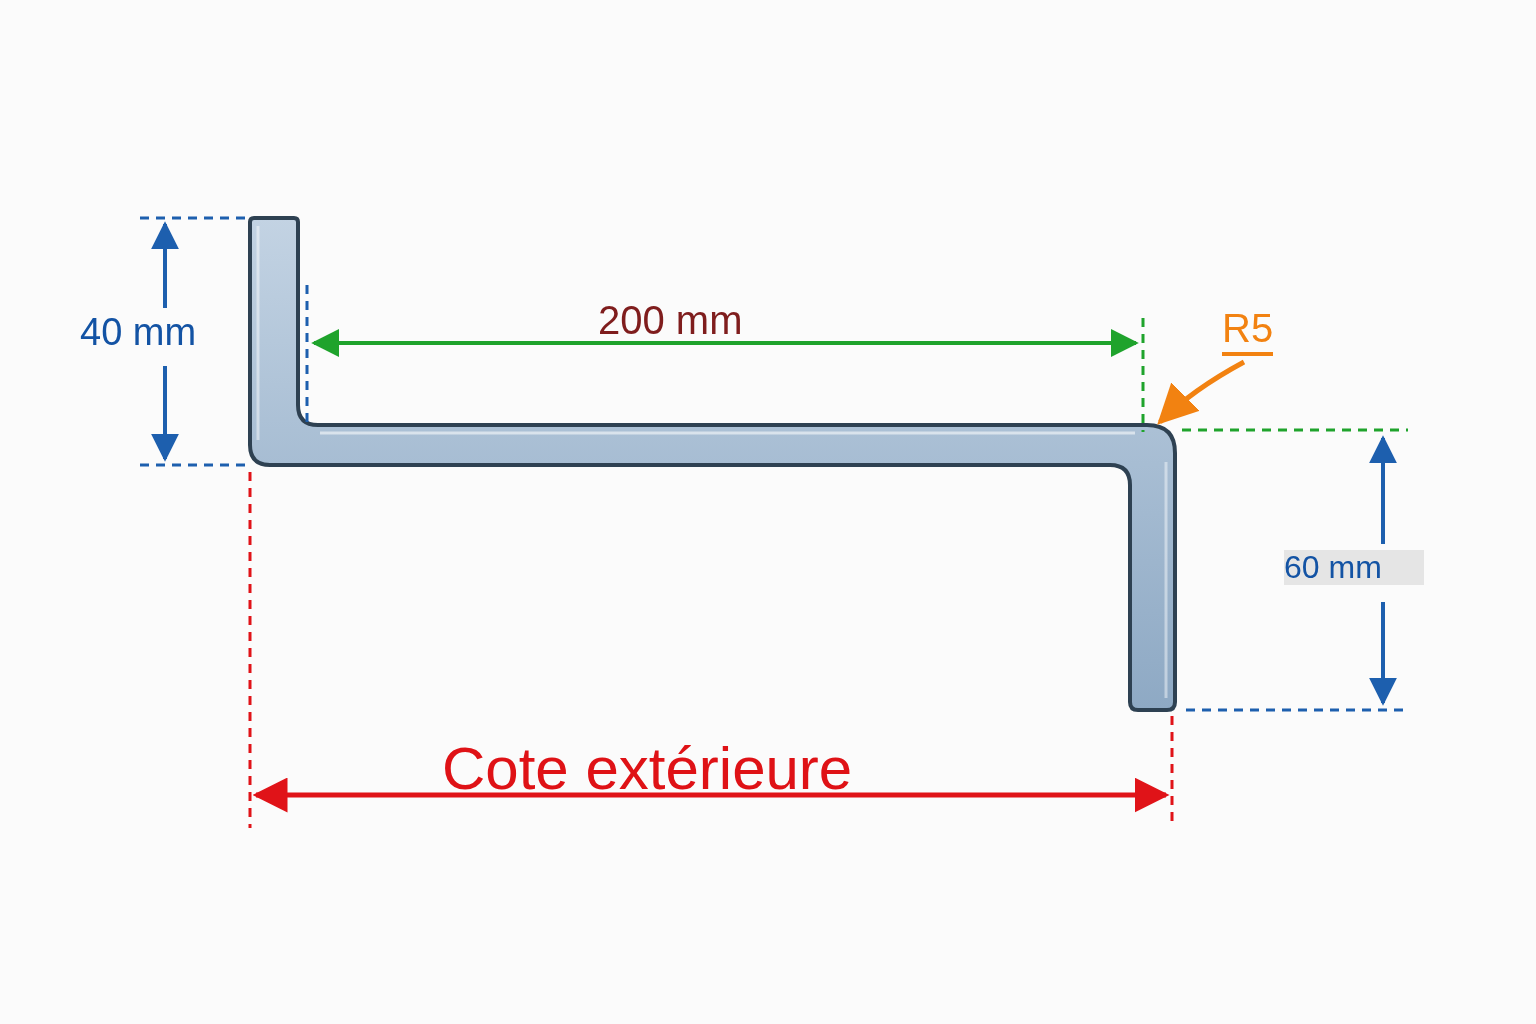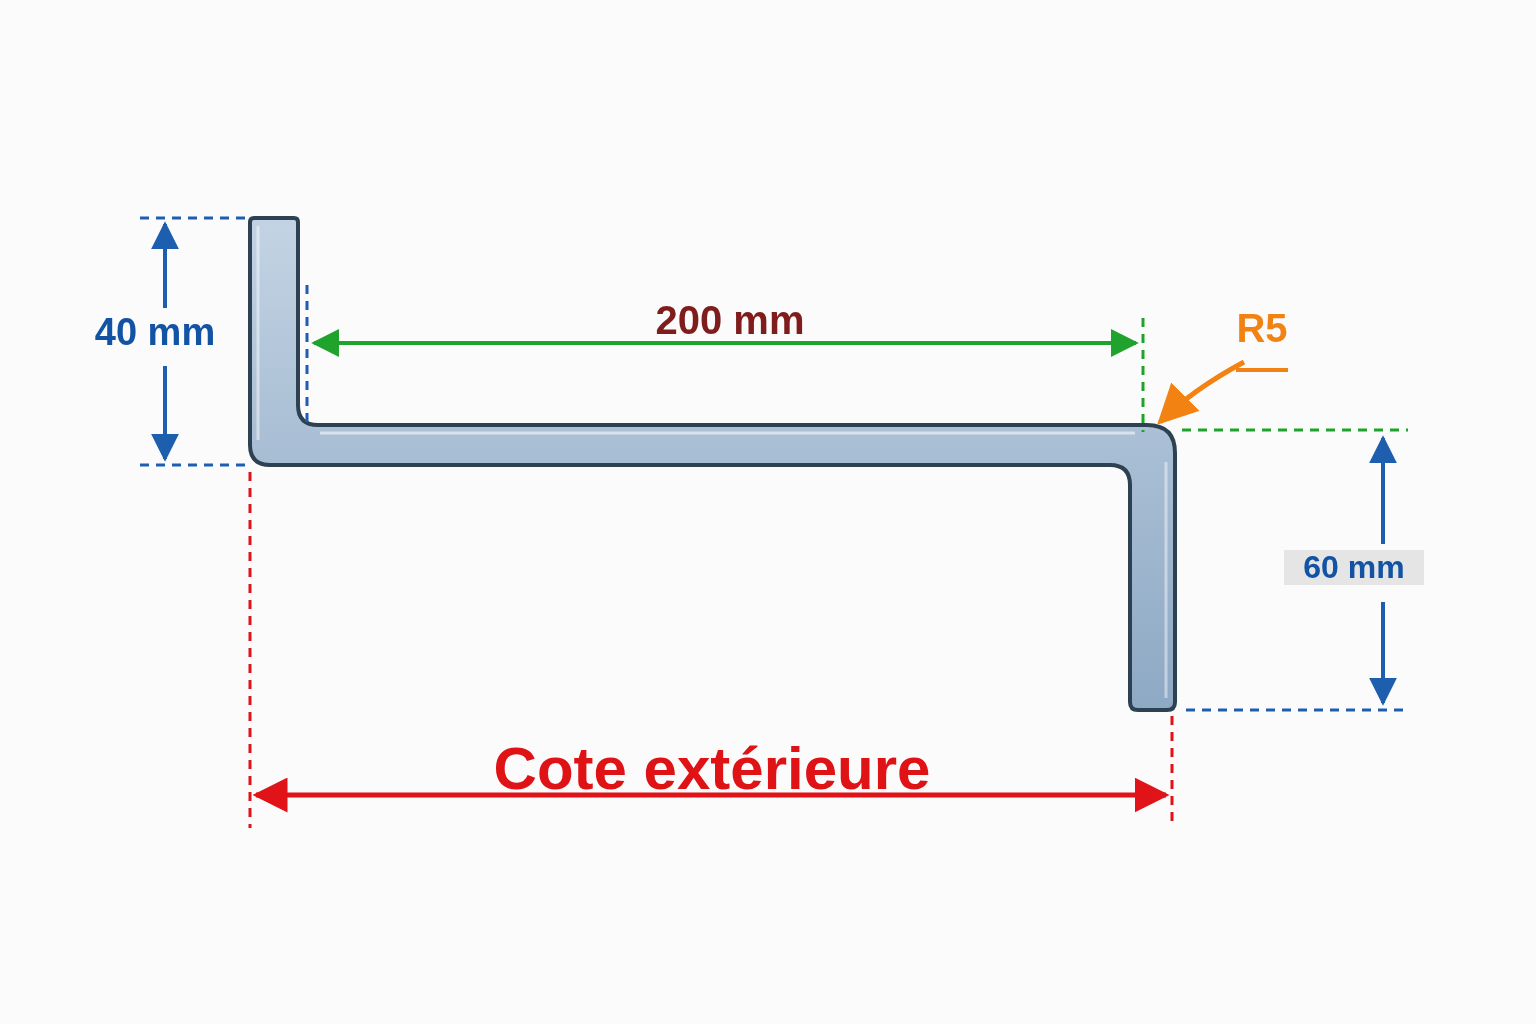--- a/index.html
+++ b/index.html
@@ -10,42 +10,42 @@
     overflow:hidden;
   }
   .stage{
     position:relative;
     width:1536px;height:1024px;
     background:#fbfbfb;
   }
   svg{position:absolute;left:0;top:0;}
   .dim-label{
     position:absolute;
-    font-weight:bold;
-    text-align:center;
+    font-weight:normal;
+    text-align:left;
     white-space:nowrap;
     line-height:1.1;
   }
   .label-40{
     left:80px;top:312px;width:150px;
     font-size:38px;color:#1353a4;
     background:#fbfbfb;
   }
   .label-200{
     left:598px;top:298px;width:264px;
     font-size:40px;color:#7f1d1d;
   }
   .label-r5{
     left:1222px;top:306px;width:80px;
     font-size:40px;color:#f28211;
   }
   .label-r5 span{
     display:inline-block;
     border-bottom:4px solid #f28211;
-    padding-bottom:18px;
+    padding-bottom:2px;
   }
   .label-60{
     left:1284px;top:550px;width:140px;
     font-size:32px;color:#1353a4;
     background:#e5e5e5;
   }
   .label-cote{
     left:442px;top:736px;width:540px;
     font-size:60px;color:#df1216;
   }

